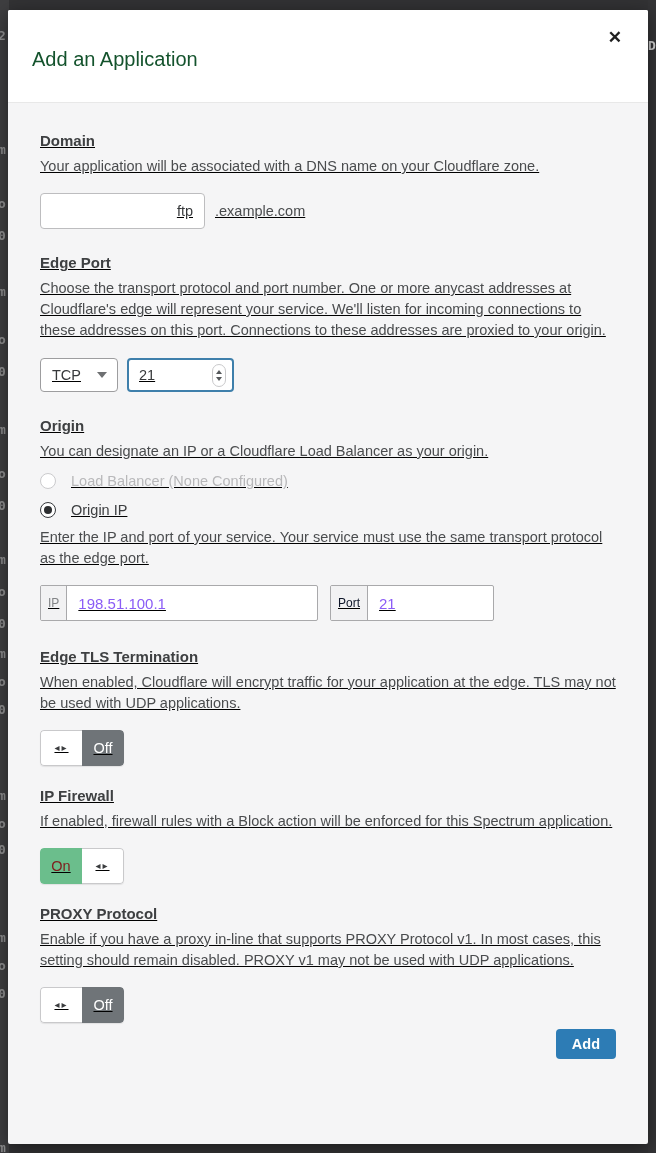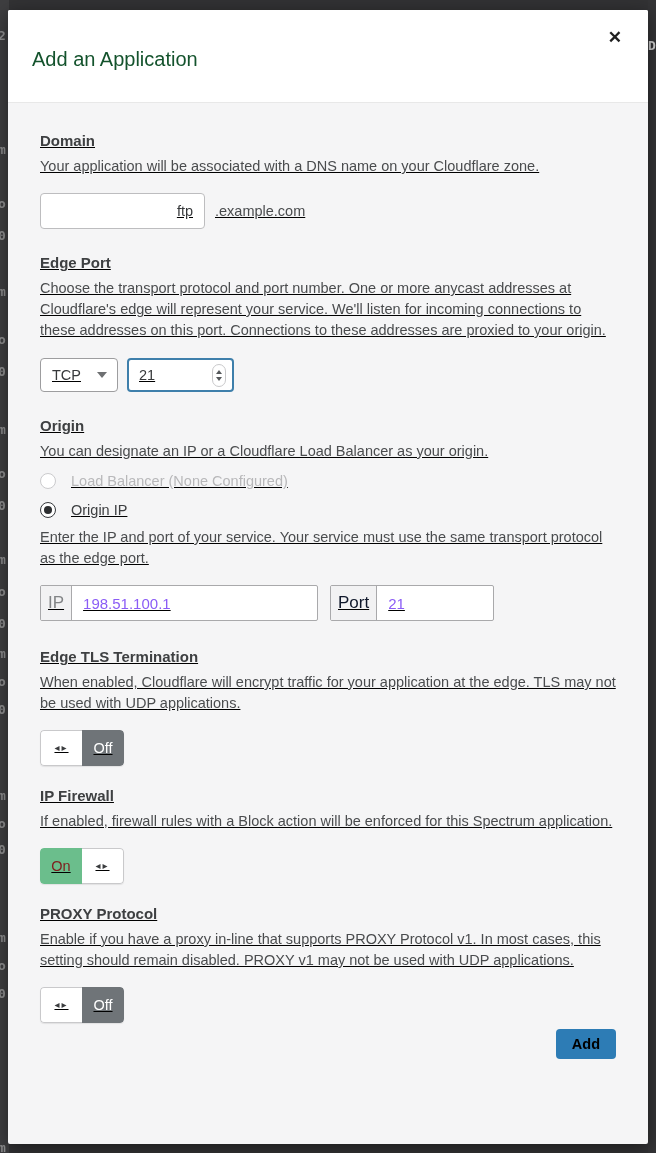--- a/index.html
+++ b/index.html
@@ -115,21 +115,21 @@
 
   
   .ip-row { display:flex; align-items:center; margin-top:16px; }
   .input-group {
     display:flex; align-items:stretch; height:36px;
     border:1px solid #a9a9ab; border-radius:2px; background:#fff; overflow:hidden;
   }
   .group-addon {
     background:#f2f2f3; border-right:1px solid #a9a9ab;
     display:flex; align-items:center; justify-content:center;
-    font-size:17px; padding:0 7px;
+    font-size:12px; padding:0 7px;
   }
   .addon-ip { color:#828486; }
   .addon-port { color:#0f172a; }
   .group-value {
     display:flex; align-items:center;
     font-size:15px; color:#8b5cf6; padding:0 11px;
   }
   .ip-group { width:278px; }
   .port-group { width:164px; margin-left:12px; }
 
@@ -150,21 +150,21 @@
   .seg-green { background:#6bbe8c; color:#7f1d1d; font-size:14.5px; border-radius:4px 0 0 4px; }
   .toggle-arrows { font-size:10px; color:#3a3c3e; letter-spacing:2px; line-height:1; }
 
   
   .modal-footer {
     display:flex; justify-content:flex-end;
     padding:6px 32px 32px;
   }
   .add-btn {
     min-width:60px; height:30px;
-    background:#2d7cb5; color:#000000;
+    background:#2d7cb5; color:#ffffff;
     border:none; border-radius:4px;
     font-family:"Liberation Sans", sans-serif;
     font-size:14.5px; font-weight:700;
     padding:0 16px; cursor:pointer;
   }
 </style>
 </head>
 <body>
 
 <div class="backdrop-strip" id="left-strip">

